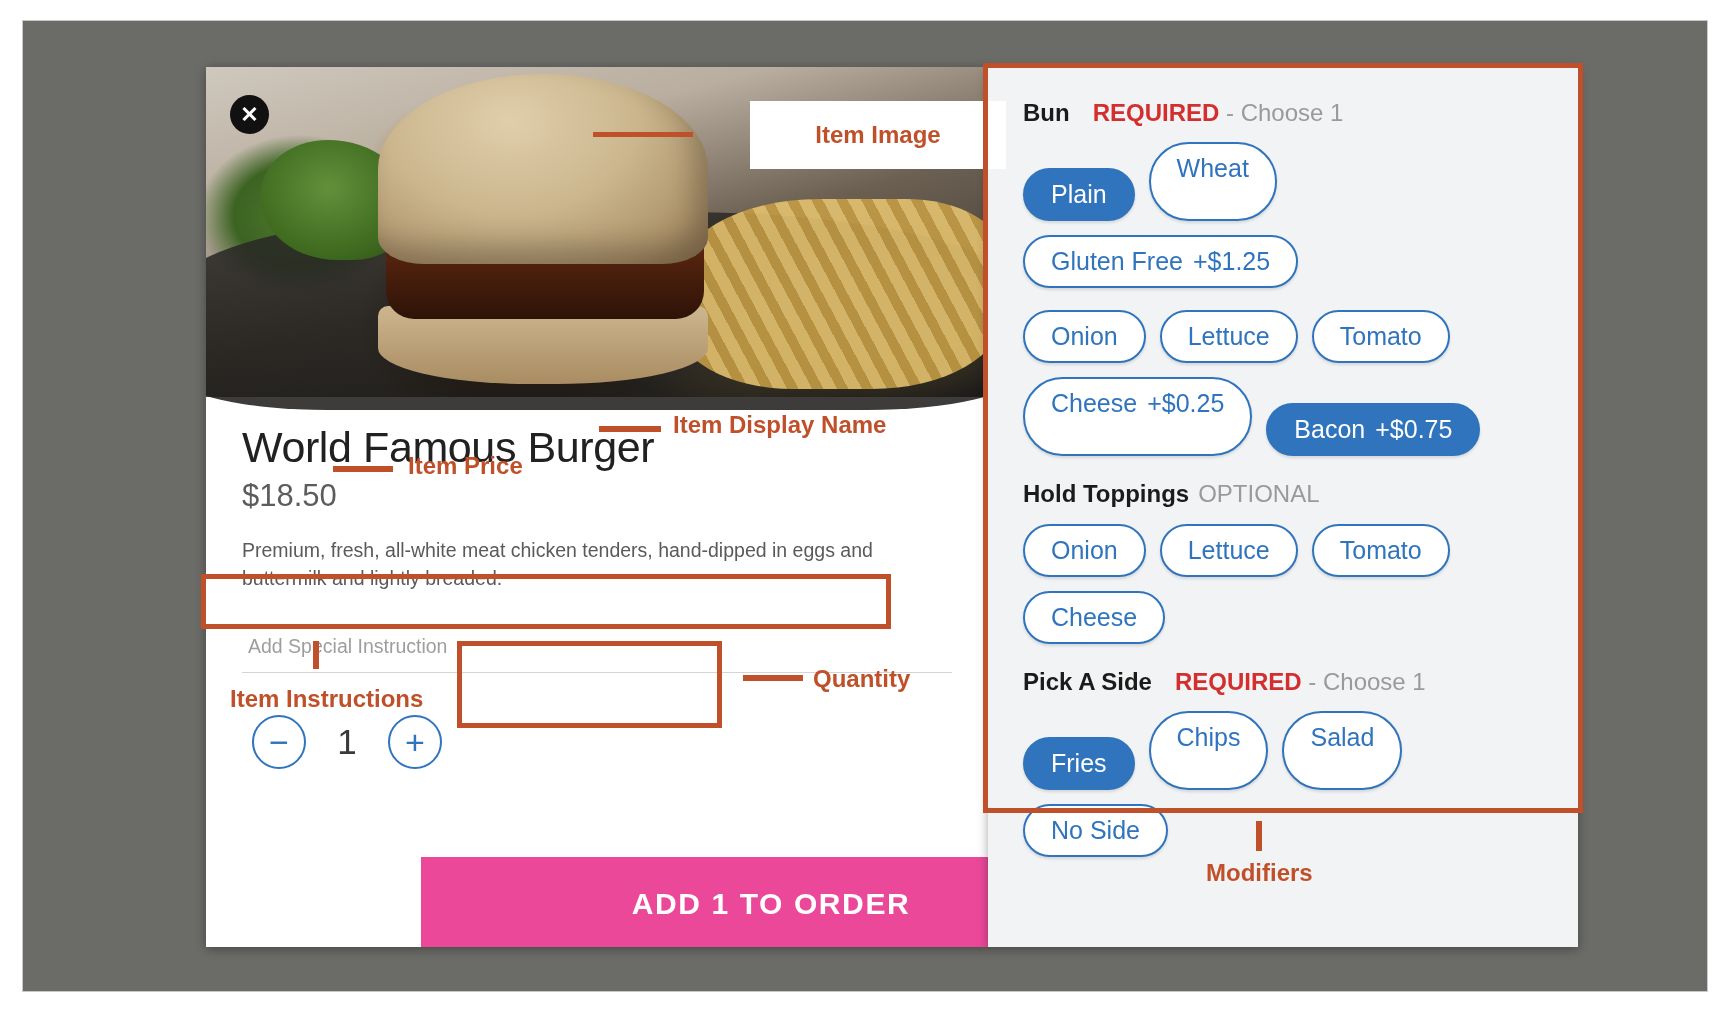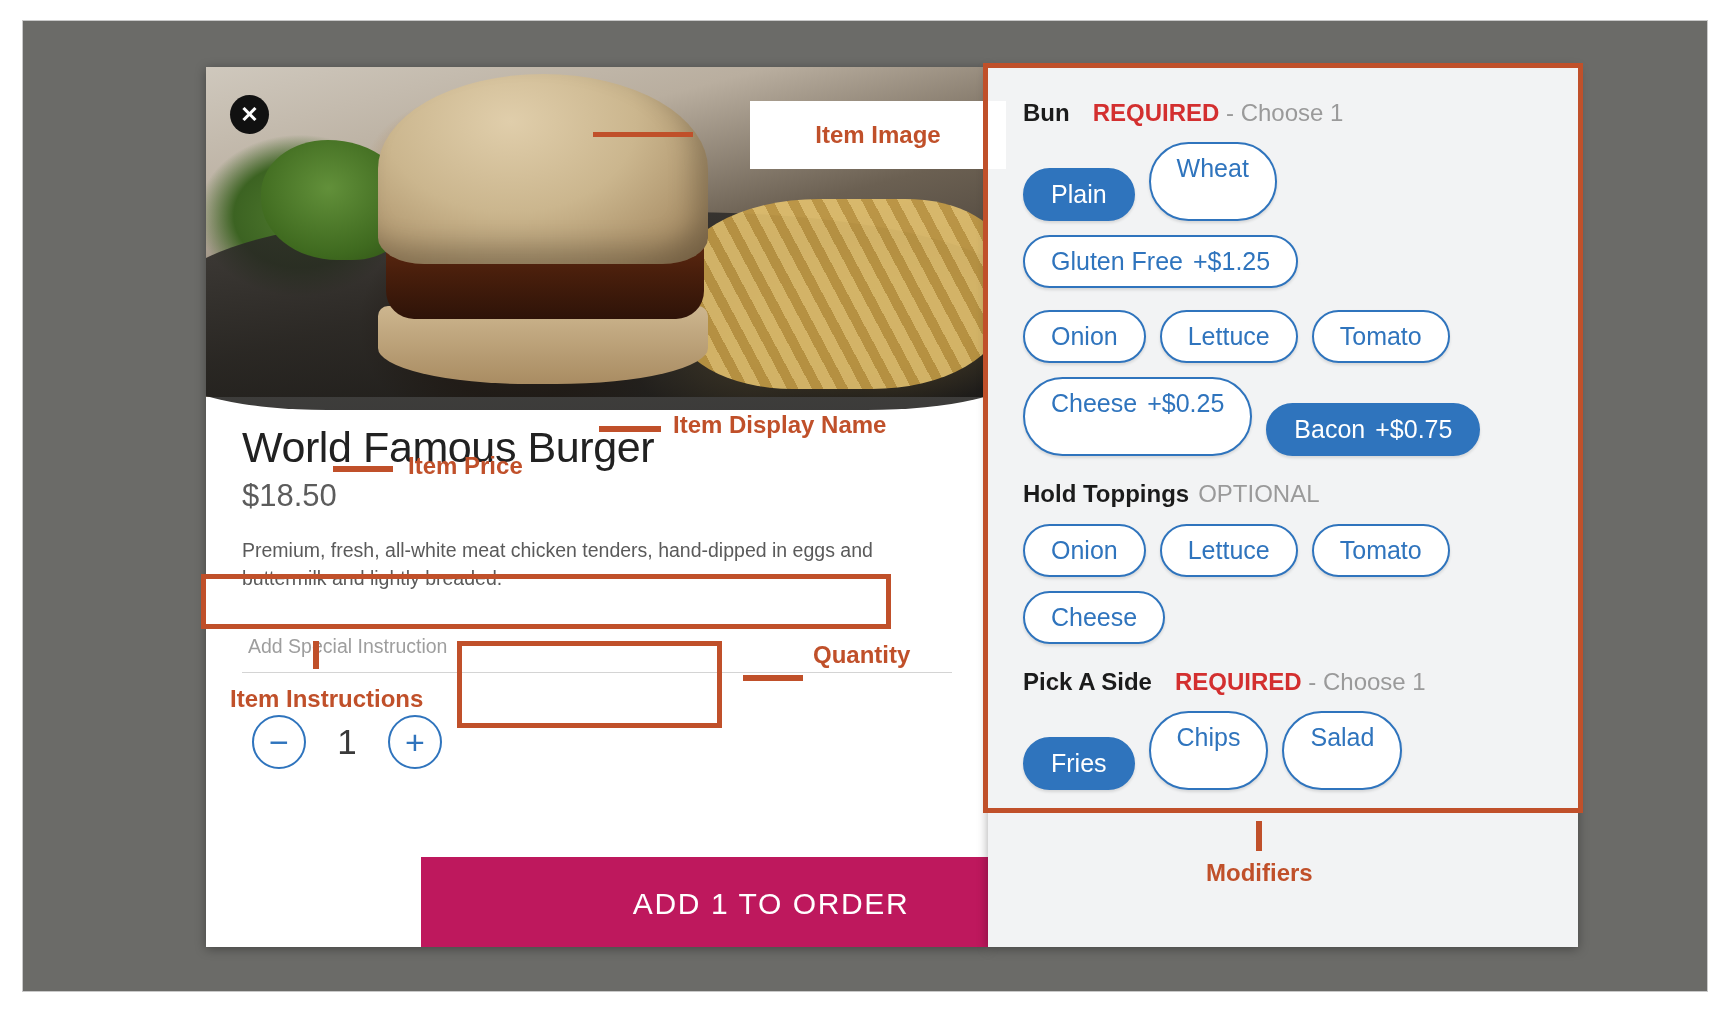--- a/index.html
+++ b/index.html
@@ -165,26 +165,26 @@
     background: #ffffff;
     cursor: pointer;
     user-select: none;
   }
   #qty-value { font-size: 35px; color: #3a3a3a; min-width: 30px; text-align: center; }
 
   #add-to-order-button {
     position: absolute;
     left: 215px; top: 790px;
     width: 700px; height: 93px;
-    background: #be185d;
+    background: #ec4899;
     color: #ffffff;
     border: none;
     font-family: "Liberation Sans", sans-serif;
     font-size: 30px;
-    font-weight: normal;
+    font-weight: bold;
     letter-spacing: 1.6px;
     cursor: pointer;
   }
 
   
   #modifier-panel {
     position: absolute;
     left: 965px;
     top: 46px;
     width: 590px;
@@ -317,38 +317,39 @@
           <div class="chip"><span>Tomato</span></div>
           <div class="chip"><span>Cheese</span></div>
         </div>
       </div>
       <div class="modifier-group">
         <div class="group-title"><span class="group-name">Pick A Side</span><span class="group-required">REQUIRED</span><span class="group-rule"> - Choose 1</span></div>
         <div class="chip-row">
           <div class="chip selected"><span>Fries</span></div>
           <div class="chip"><span>Chips</span></div>
           <div class="chip"><span>Salad</span></div>
+          <div class="chip"><span>No Side</span></div>
         </div>
       </div>
     </div>
 
   <div class="anno-rule" style="left:570px; top:111px; width:100px; height:5px;"></div>
   <div id="anno-item-image-chip">Item Image</div>
 
   <div class="anno-rule" style="left:576px; top:405px; width:62px; height:6px;"></div>
   <div class="anno-label" style="left:650px; top:390px;">Item Display Name</div>
 
   <div class="anno-rule" style="left:310px; top:445px; width:60px; height:6px;"></div>
   <div class="anno-label" style="left:385px; top:431px;">Item Price</div>
 
   <div class="anno-box" style="left:178px; top:553px; width:690px; height:55px;"></div>
   <div class="anno-rule" style="left:290px; top:620px; width:6px; height:28px;"></div>
   <div class="anno-label" style="left:207px; top:664px;">Item Instructions</div>
 
   <div class="anno-box" style="left:434px; top:620px; width:265px; height:87px;"></div>
   <div class="anno-rule" style="left:720px; top:654px; width:60px; height:6px;"></div>
-  <div class="anno-label" style="left:790px; top:620px;">Quantity</div>
+  <div class="anno-label" style="left:790px; top:644px;">Quantity</div>
 
   <div class="anno-box" style="left:960px; top:42px; width:600px; height:750px;"></div>
   <div class="anno-rule" style="left:1233px; top:800px; width:6px; height:30px;"></div>
   <div class="anno-label" style="left:1183px; top:838px;">Modifiers</div>
 
 </div>
 
 </body></html>

